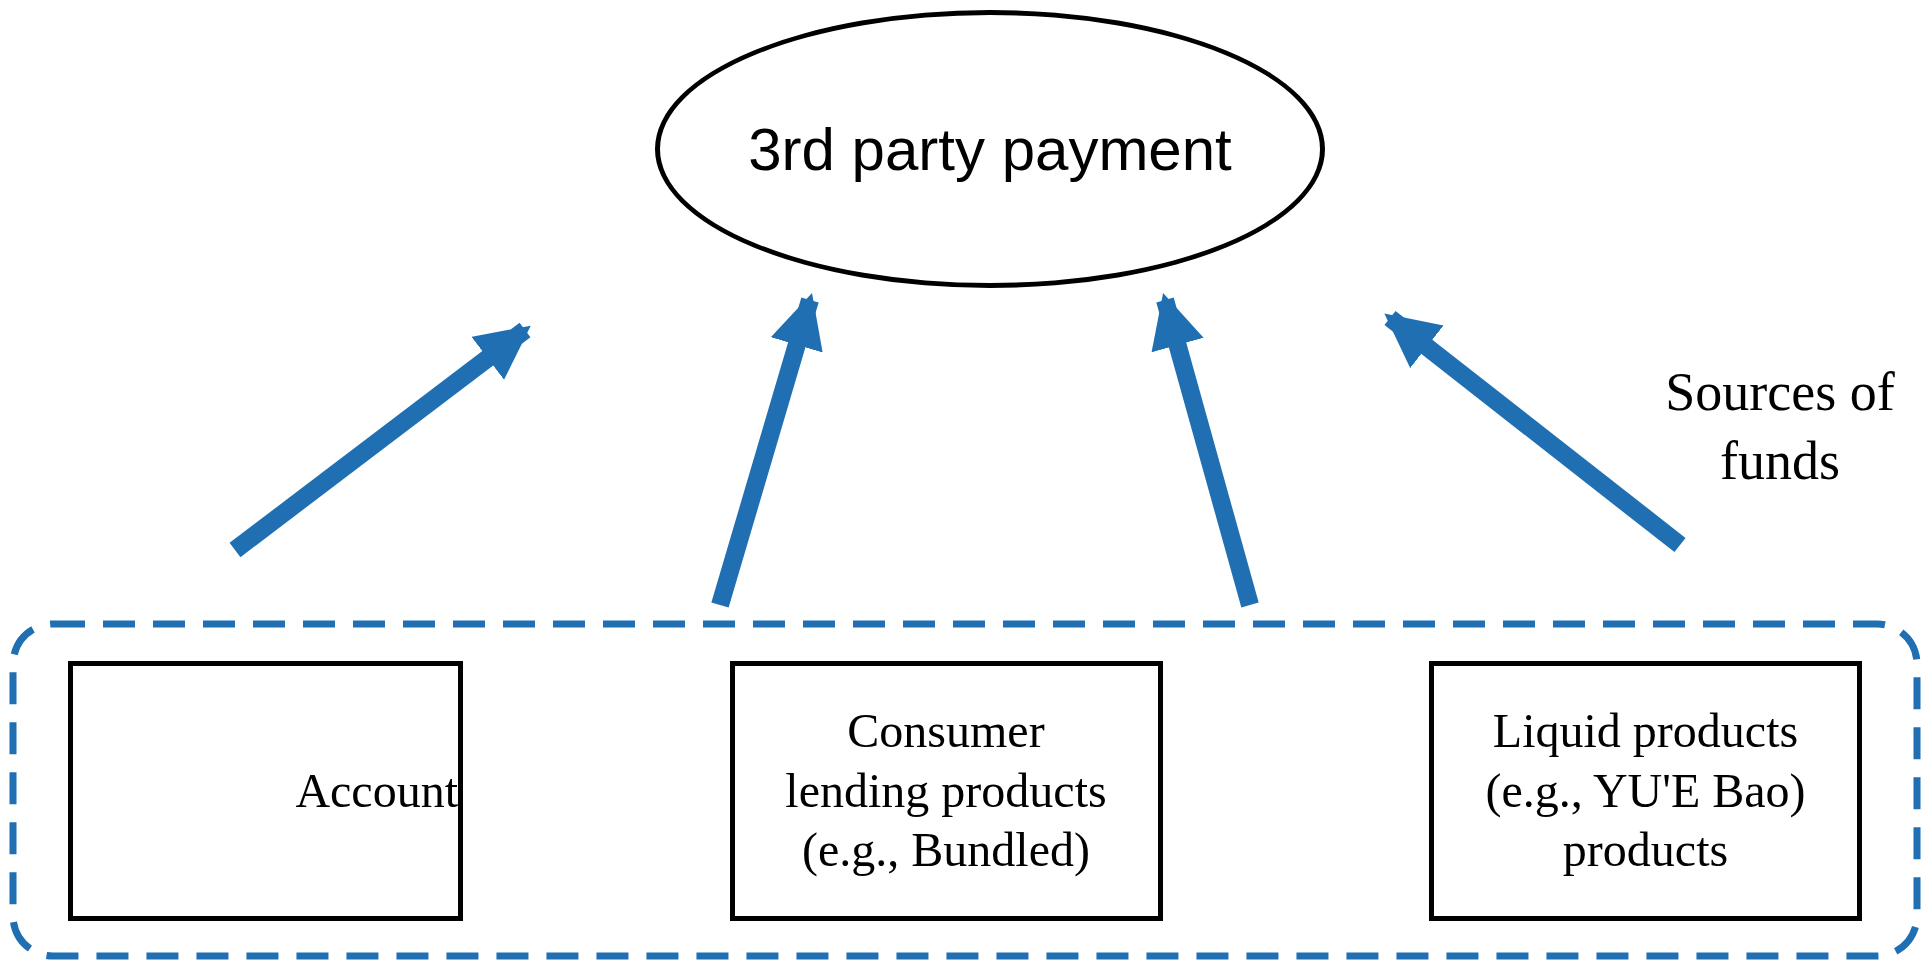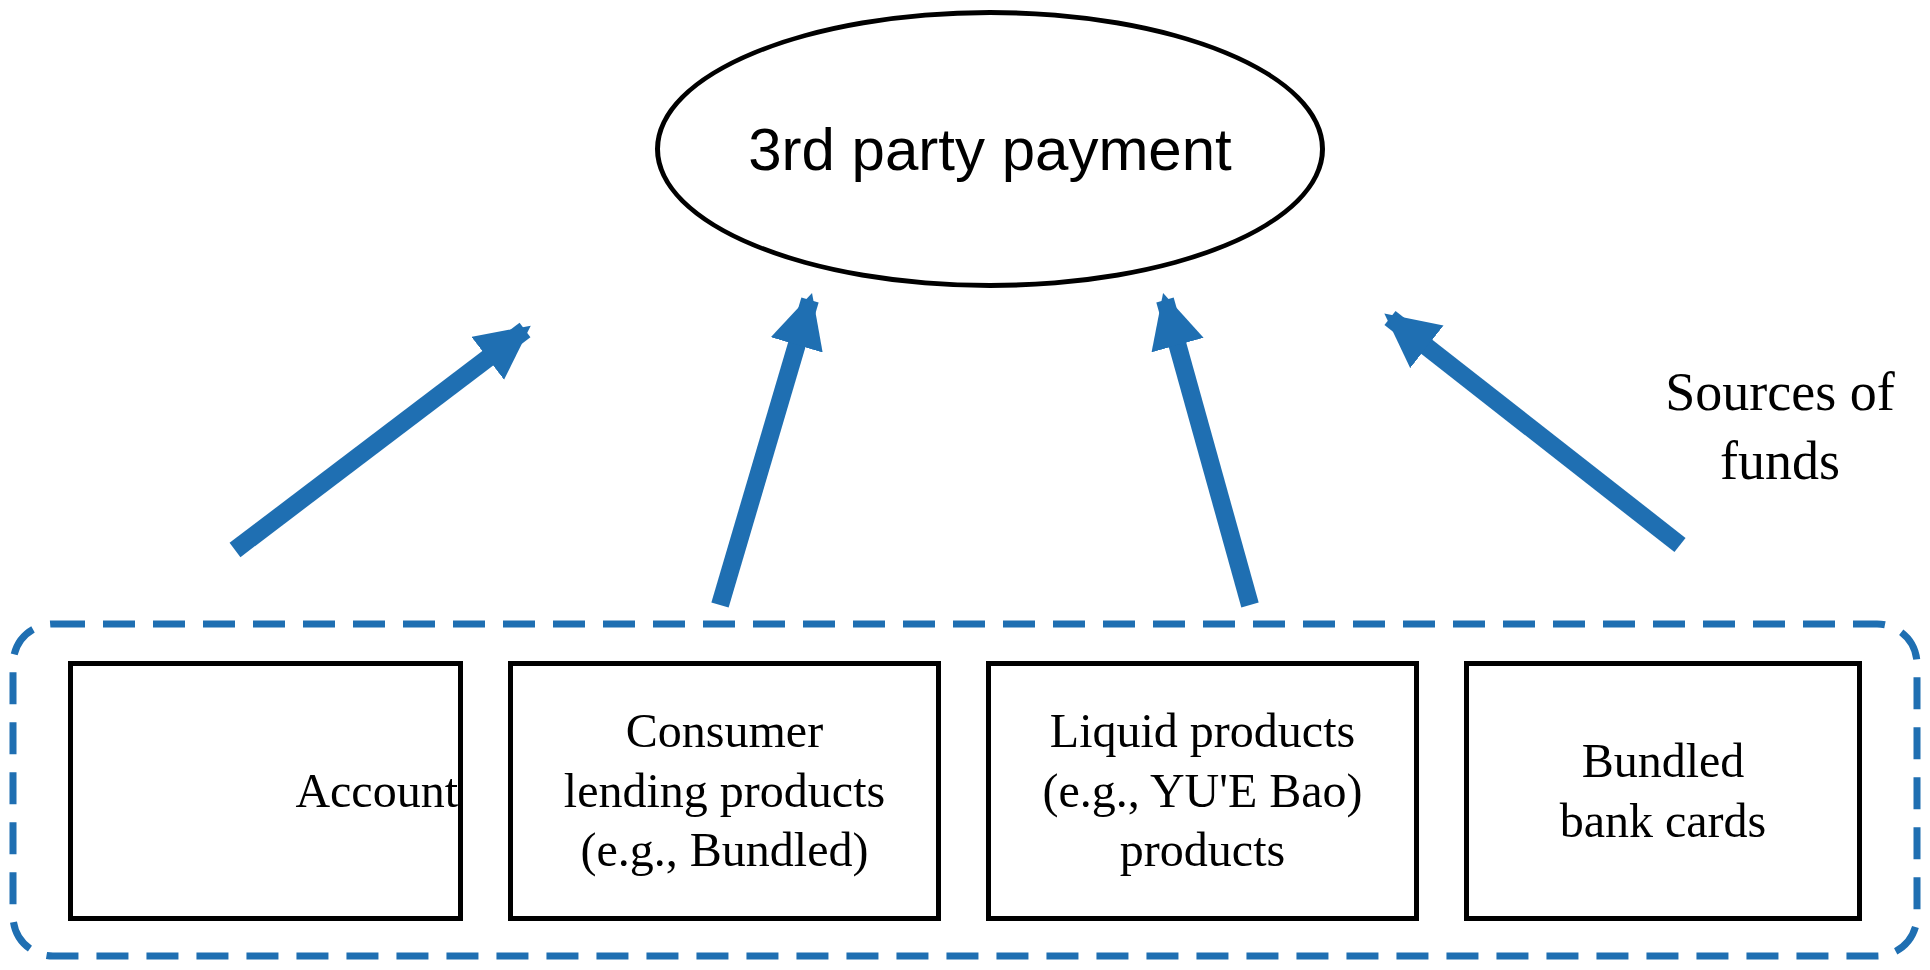--- a/index.html
+++ b/index.html
@@ -102,19 +102,15 @@
       <span>lending products</span>
       <span>(e.g., Bundled)</span>
     </div>
 
     <div class="box b2">
       <span>Liquid products</span>
       <span>(e.g., YU'E Bao)</span>
       <span>products</span>
     </div>
 
-    <div class="box b3">
-      <span>Bundled</span>
-      <span>bank cards</span>
-    </div>
 
   </div>
 </div>
 
 </body></html>

